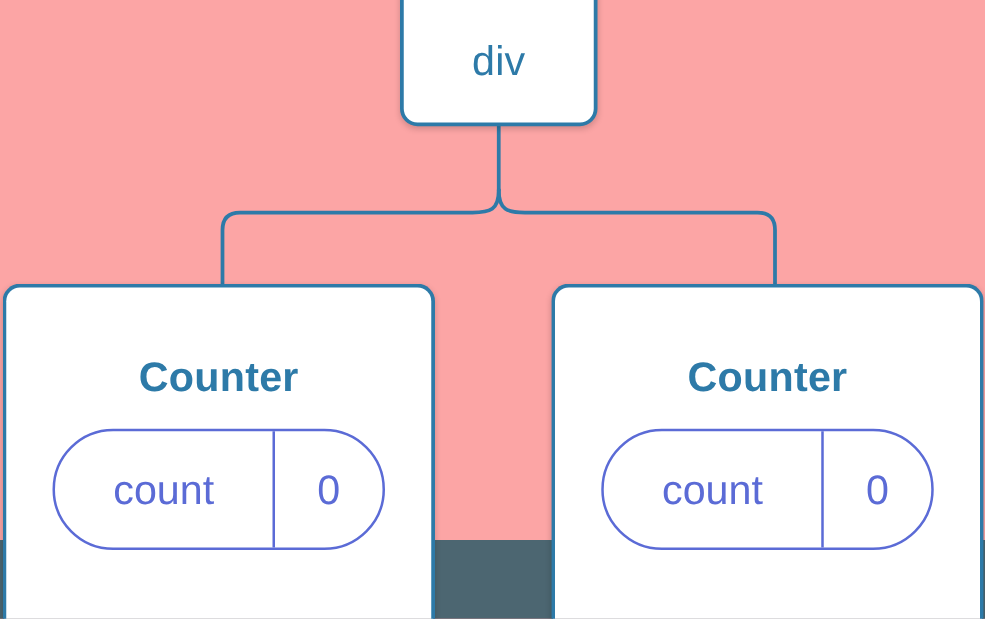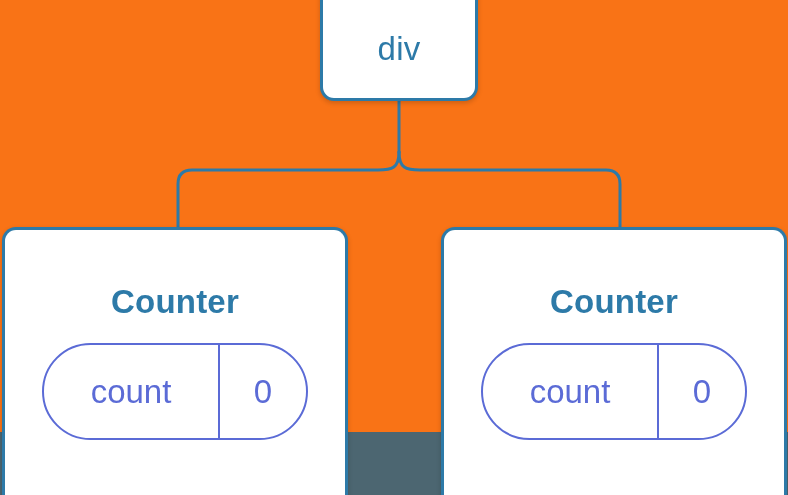--- a/index.html
+++ b/index.html
@@ -11,21 +11,21 @@
     width: 788px;
     height: 495px;
     background: #4c6671;
     font-family: "Liberation Sans", sans-serif;
     overflow: hidden;
   }
   #stage {
     position: relative;
     width: 788px;
     height: 432px;
-    background: #f97316;
+    background: #fca5a5;
   }
 
   
   #connectors {
     position: absolute;
     left: 0;
     top: 0;
     width: 788px;
     height: 495px;
     pointer-events: none;

